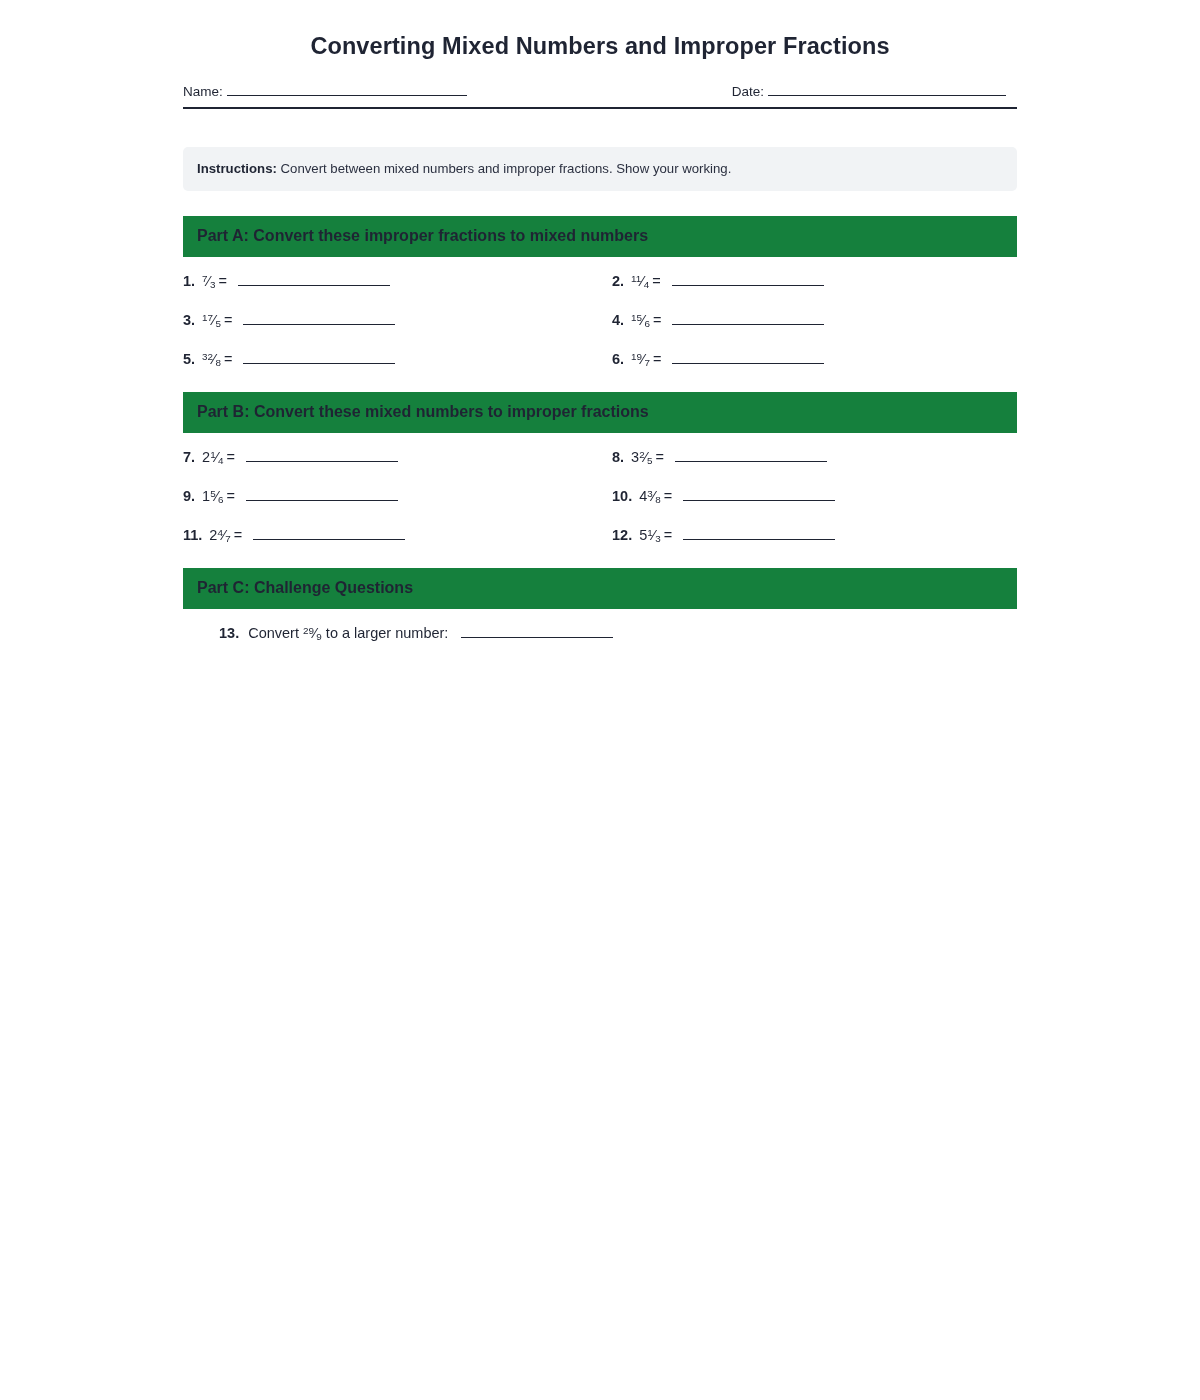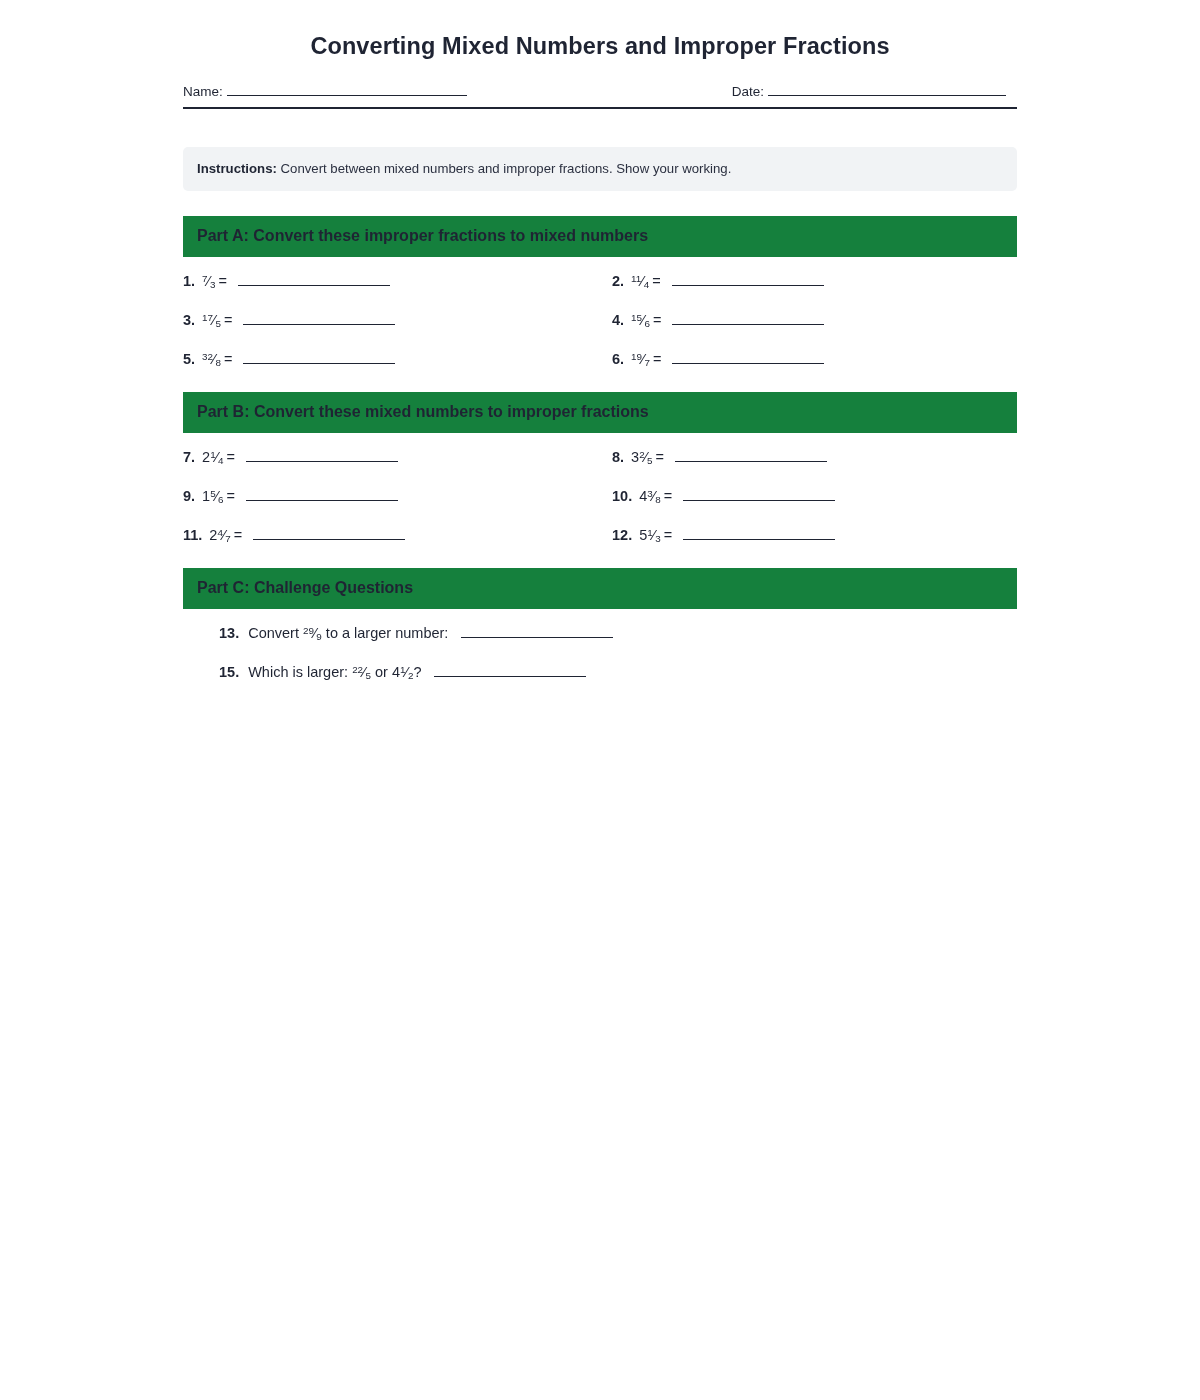--- a/index.html
+++ b/index.html
@@ -260,21 +260,16 @@
         </div>
       </div>
 
     <div class="section-header">Part C: Challenge Questions</div>
     <div class="c-list" id="list-c">
         <div class="c-item">
           <span class="c-num">13.</span>
           <span class="c-text"><span>Convert </span><span class="frac"><sup>29</sup><span class="slash">⁄</span><sub>9</sub></span><span> to a larger number:</span></span>
           <span class="c-blank"></span>
         </div>
-        <div class="c-item">
-          <span class="c-num">15.</span>
-          <span class="c-text"><span>Which is larger: </span><span class="frac"><sup>22</sup><span class="slash">⁄</span><sub>5</sub></span><span> or </span><span class="frac"><span class="whole">4</span><sup>1</sup><span class="slash">⁄</span><sub>2</sub></span><span>?</span></span>
-          <span class="c-blank"></span>
-        </div>
       </div>
 
   </div>
 </div>
 
 </body></html>

